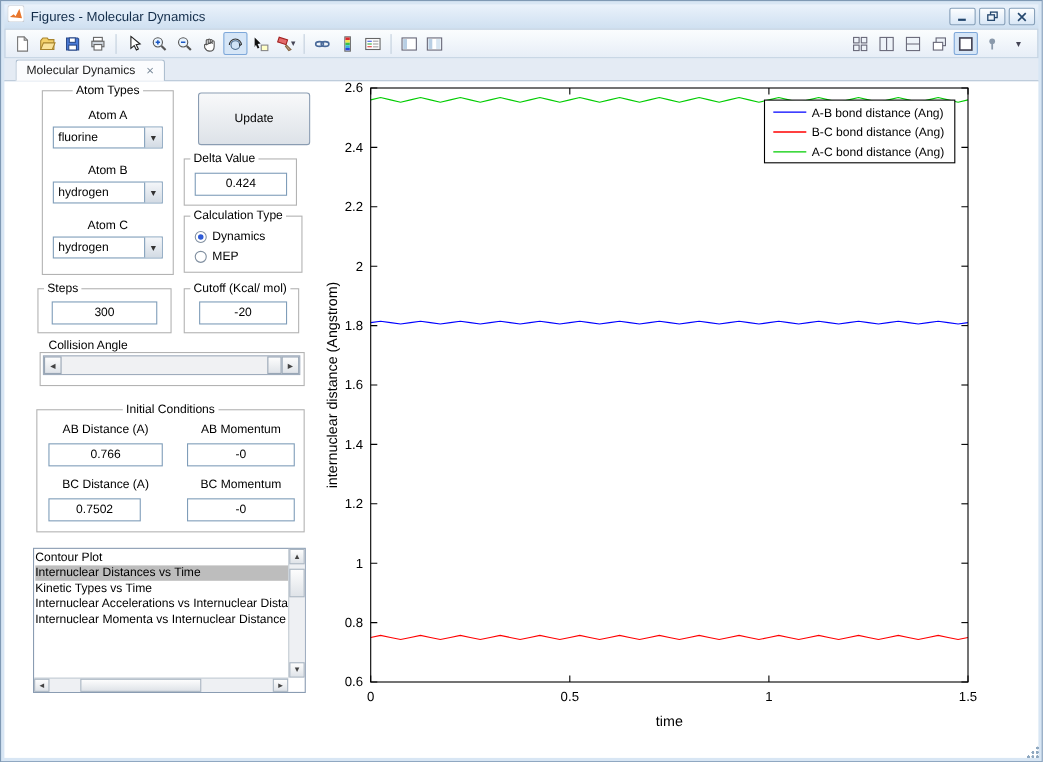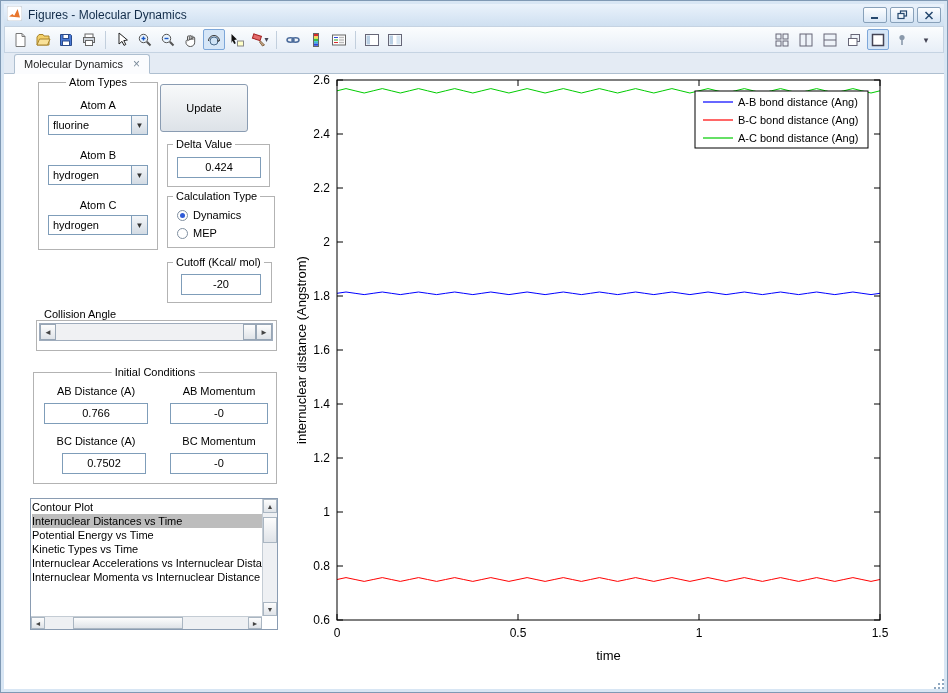--- a/index.html
+++ b/index.html
@@ -281,39 +281,43 @@
           <span class="combo-text">hydrogen</span>
           <span class="combo-btn">▼</span>
         </div>
         <span class="label" style="left:0;right:0;top:116px">Atom C</span>
         <div class="combo" style="left:9px;top:132px;width:100px">
           <span class="combo-text">hydrogen</span>
           <span class="combo-btn">▼</span>
         </div>
       </div>
 
-      <div class="btn-update" style="left:156px;top:10px;width:88px;height:48px">Update</div>
+      <div class="btn-update" style="left:176px;top:10px;width:102px;height:48px">Update</div>
 
       <div class="group" style="left:163px;top:70px;width:103px;height:43px">
         <span class="group-legend legend-left">Delta Value</span>
         <div class="field" style="left:9px;top:12px;width:84px">0.424</div>
       </div>
 
       <div class="group" style="left:163px;top:122px;width:108px;height:52px">
         <span class="group-legend legend-left">Calculation Type</span>
         <div class="radio-row" style="left:9px;top:12px">
           <span class="radio checked"></span>
           <span>Dynamics</span>
         </div>
         <div class="radio-row" style="left:9px;top:30px">
           <span class="radio"></span>
           <span>MEP</span>
         </div>
       </div>
 
+      <div class="group" style="left:30px;top:188px;width:122px;height:41px">
+        <span class="group-legend legend-left">Steps</span>
+        <div class="field" style="left:12px;top:11px;width:96px">300</div>
+      </div>
 
       <div class="group" style="left:163px;top:188px;width:105px;height:41px">
         <span class="group-legend legend-left">Cutoff (Kcal/ mol)</span>
         <div class="field" style="left:13px;top:11px;width:80px">-20</div>
       </div>
 
       <span class="label" style="left:40px;top:234px;text-align:left">Collision Angle</span>
       <div class="group" style="left:32px;top:246px;width:241px;height:31px">
         <div class="hscroll" style="left:2px;top:2px;width:234px">
           <span class="sb-btn">◄</span>
@@ -325,29 +329,28 @@
       </div>
 
       <div class="group" style="left:29px;top:298px;width:244px;height:112px">
         <span class="group-legend">Initial Conditions</span>
         <span class="label" style="left:10px;top:12px;width:104px">AB Distance (A)</span>
         <span class="label" style="left:136px;top:12px;width:98px">AB Momentum</span>
         <div class="field" style="left:10px;top:30px;width:104px">0.766</div>
         <div class="field" style="left:136px;top:30px;width:98px">-0</div>
         <span class="label" style="left:10px;top:62px;width:104px">BC Distance (A)</span>
         <span class="label" style="left:136px;top:62px;width:98px">BC Momentum</span>
-        <div class="field" style="left:28px;top:80px;width:84px">0.7502</div>
+        <div class="field" style="left:10px;top:80px;width:84px">0.7502</div>
         <div class="field" style="left:136px;top:80px;width:98px">-0</div>
       </div>
 
       <div class="listbox" style="left:26px;top:424px;width:248px;height:132px">
         <div class="lb-items">
             <div class="lb-item">Contour Plot</div>
             <div class="lb-item selected">Internuclear Distances vs Time</div>
-            <div class="lb-item">Potential Energy vs Time</div>
             <div class="lb-item">Kinetic Types vs Time</div>
             <div class="lb-item">Internuclear Accelerations vs Internuclear Dista</div>
             <div class="lb-item">Internuclear Momenta vs Internuclear Distance</div>
           </div>
         <div class="vscroll">
           <span class="vs-btn">▲</span>
           <div class="vs-track">
               <div class="vs-thumb"></div>
             </div>
           <span class="vs-btn">▼</span>

